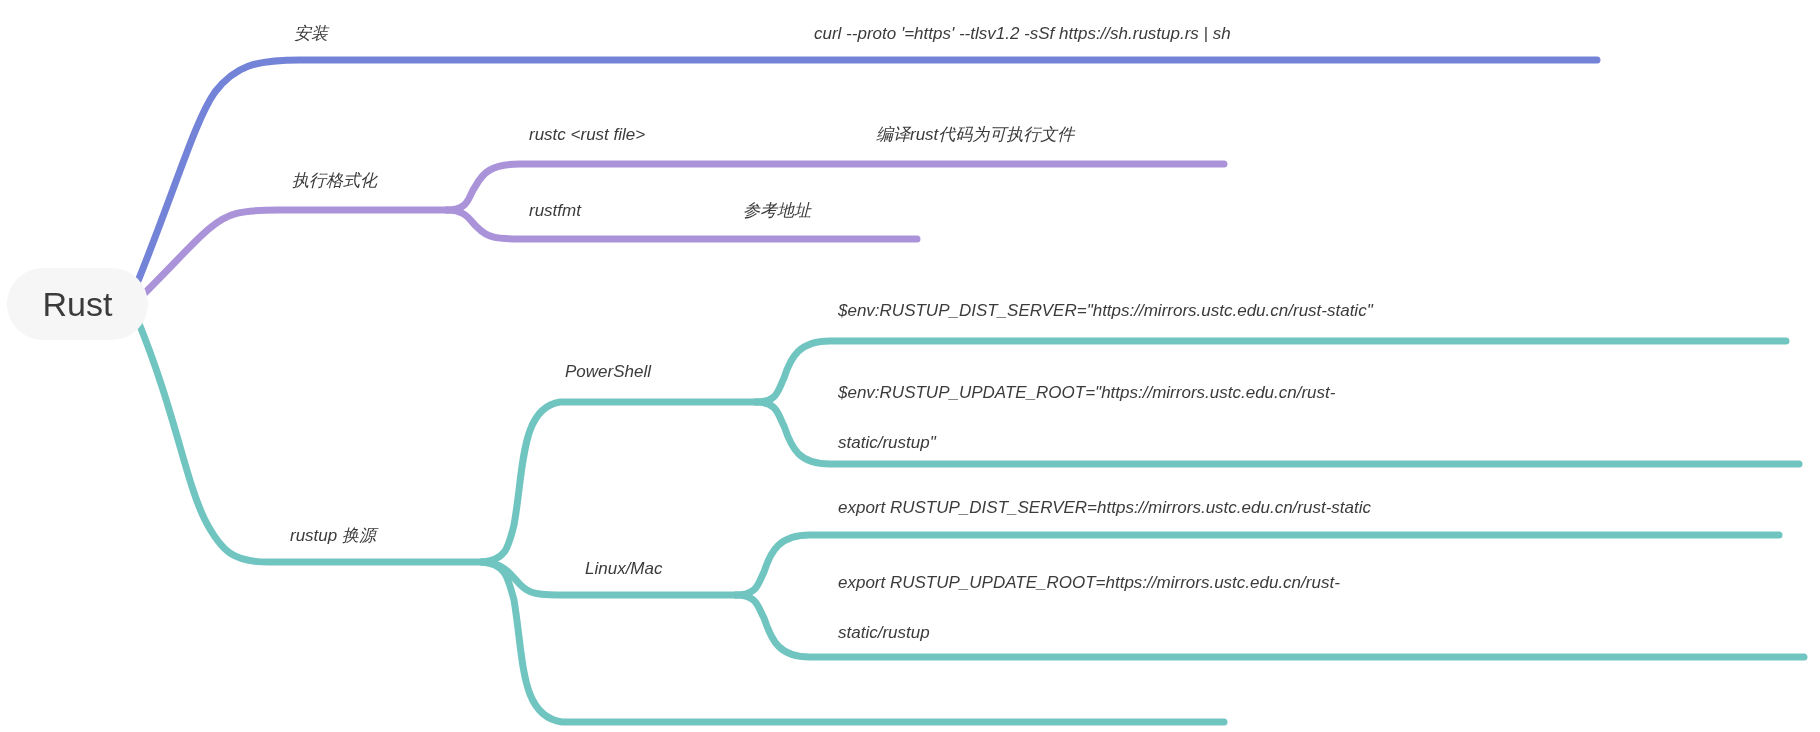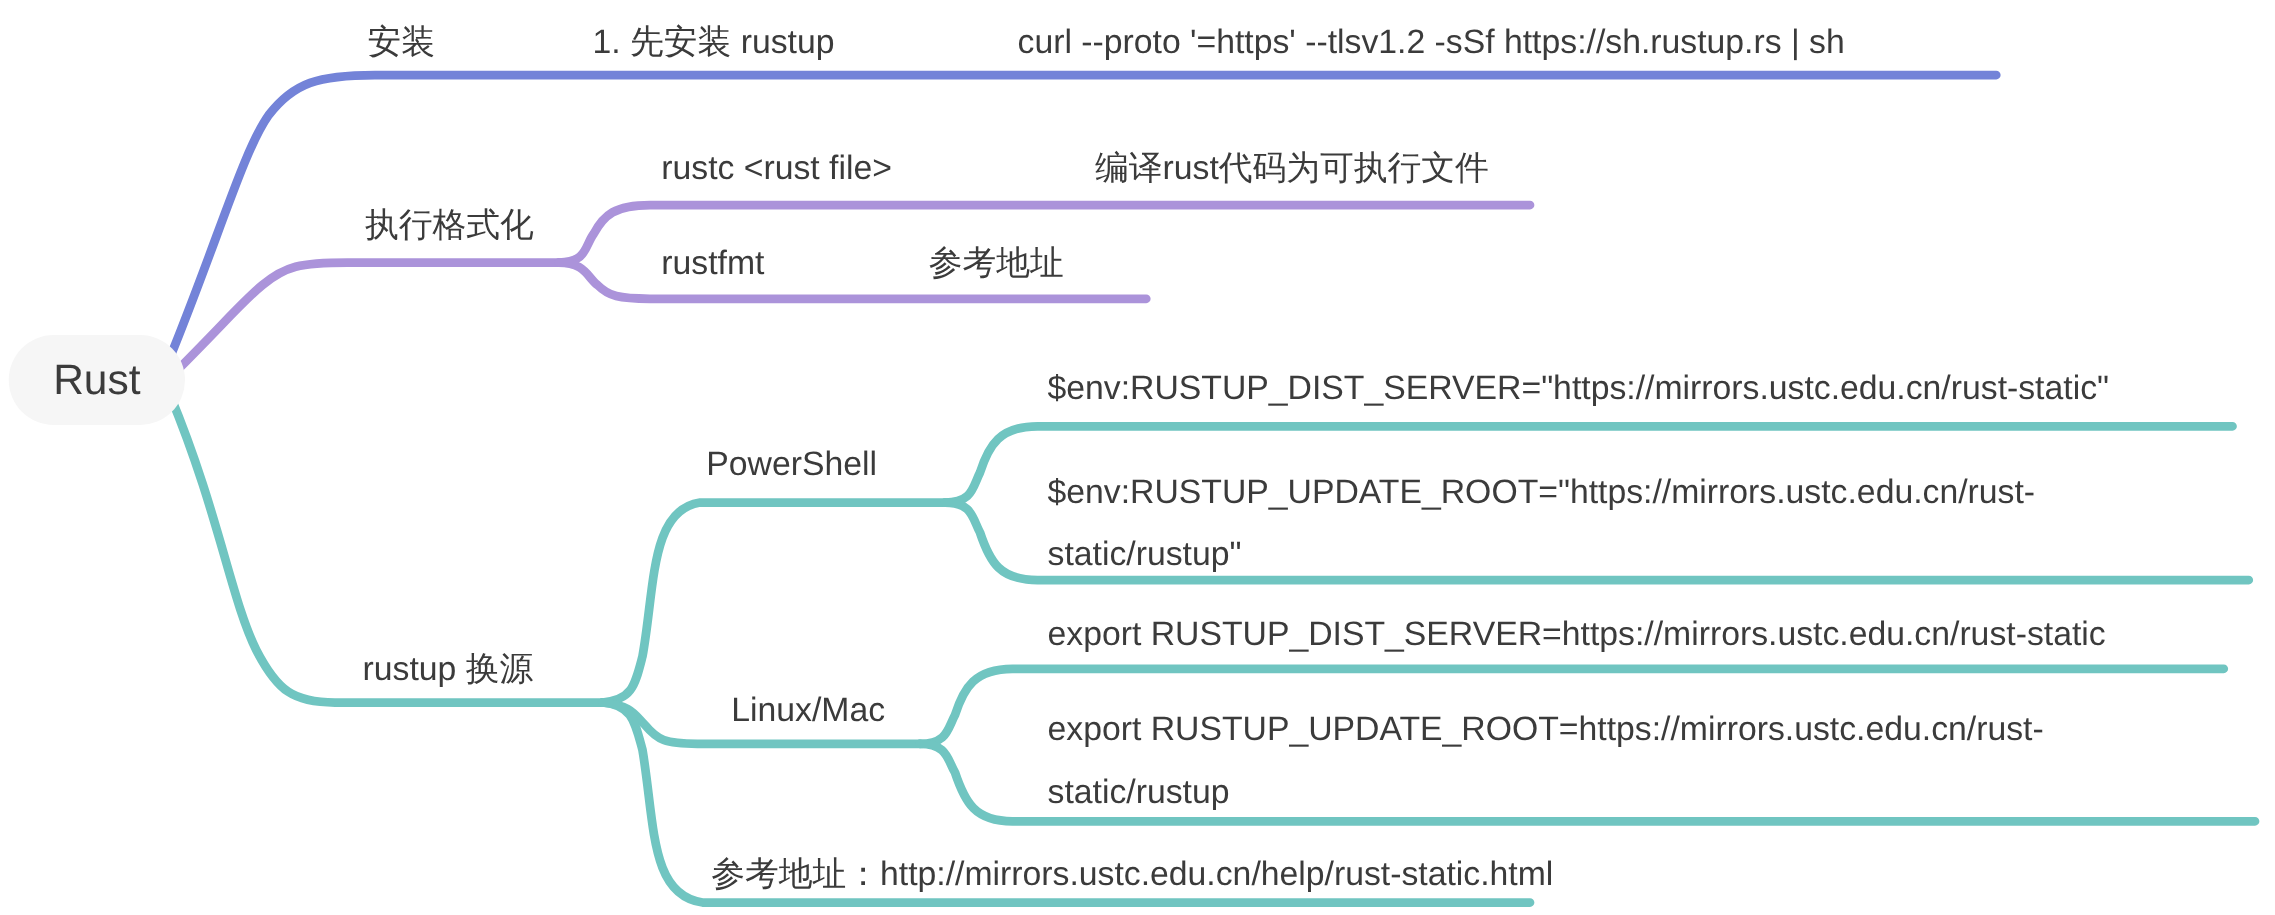--- a/index.html
+++ b/index.html
@@ -11,24 +11,25 @@
     font-family:"Liberation Sans","DejaVu Sans",sans-serif;
   }
   #wires{position:absolute;left:0;top:0;width:1820px;height:732px;}
   #wires path{fill:none;stroke-width:7;stroke-linecap:round;stroke-linejoin:round;}
   path.install{stroke:var(--branch-install,#7383d8);}
   path.commands{stroke:var(--branch-commands,#ab93da);}
   path.mirror{stroke:var(--branch-mirror,#70c5c1);}
   .node{
     position:absolute;
     white-space:nowrap;
-    font-size:27px;
+    font-size:17px;
     line-height:31px;
     color:var(--node-text,#3b3b3b);
     cursor:default;
+    font-style:italic;
   }
   .cmd-line{line-height:50px;}
   .root{
     position:absolute;left:7px;top:268px;width:141px;height:72px;
     background:var(--root-bg,#f6f6f6);
     border-radius:36px;
     display:flex;align-items:center;justify-content:center;
     font-size:34px;color:var(--node-text,#3b3b3b);text-align:right;
   }
 </style>
@@ -51,21 +52,20 @@
     <path class="mirror" d="M 756 402 C 778 402 778 415 784 426 C 792 450 800 464 830 464 L 1799 464"></path>
     <path class="mirror" d="M 482 562 C 505 564 508 572 516 580 C 526 592 532 595 558 595 L 736 595"></path>
     <path class="mirror" d="M 736 595 C 758 595 758 583 764 572 C 771 550 780 535 810 535 L 1779 535"></path>
     <path class="mirror" d="M 736 595 C 758 595 758 608 764 618 C 772 642 780 657 810 657 L 1804 657"></path>
     <path class="mirror" d="M 482 562 C 506 564 508 578 514 600 C 524 660 520 716 562 722 L 1224 722"></path>
   </svg>
 
   <div class="root">Rust</div>
 
   <div class="node" style="left:294px;top:18px">安装</div>
-  <div class="node" style="left:474px;top:18px">1. 先安装 rustup</div>
   <div class="node" style="left:814px;top:18px">curl --proto '=https' --tlsv1.2 -sSf https://sh.rustup.rs | sh</div>
 
   <div class="node" style="left:292px;top:165px">执行格式化</div>
   <div class="node" style="left:876px;top:119px">编译rust代码为可执行文件</div>
   <div class="node" style="left:529px;top:119px">rustc &lt;rust file&gt;</div>
   <div class="node" style="left:529px;top:195px">rustfmt</div>
   <div class="node" style="left:743px;top:195px">参考地址</div>
 
   <div class="node" style="left:290px;top:520px">rustup 换源</div>
   <div class="node" style="left:565px;top:356px">PowerShell</div>
@@ -73,15 +73,14 @@
   <div class="node" style="left:838px;top:368px">
     <div class="cmd-line">$env:RUSTUP_UPDATE_ROOT="https://mirrors.ustc.edu.cn/rust-</div>
     <div class="cmd-line">static/rustup"</div>
   </div>
   <div class="node" style="left:585px;top:553px">Linux/Mac</div>
   <div class="node" style="left:838px;top:558px">
     <div class="cmd-line">export RUSTUP_UPDATE_ROOT=https://mirrors.ustc.edu.cn/rust-</div>
     <div class="cmd-line">static/rustup</div>
   </div>
   <div class="node" style="left:838px;top:492px">export RUSTUP_DIST_SERVER=https://mirrors.ustc.edu.cn/rust-static</div>
-  <div class="node" style="left:569px;top:684px">参考地址：http://mirrors.ustc.edu.cn/help/rust-static.html</div>
 
 </div>
 
 </body></html>

